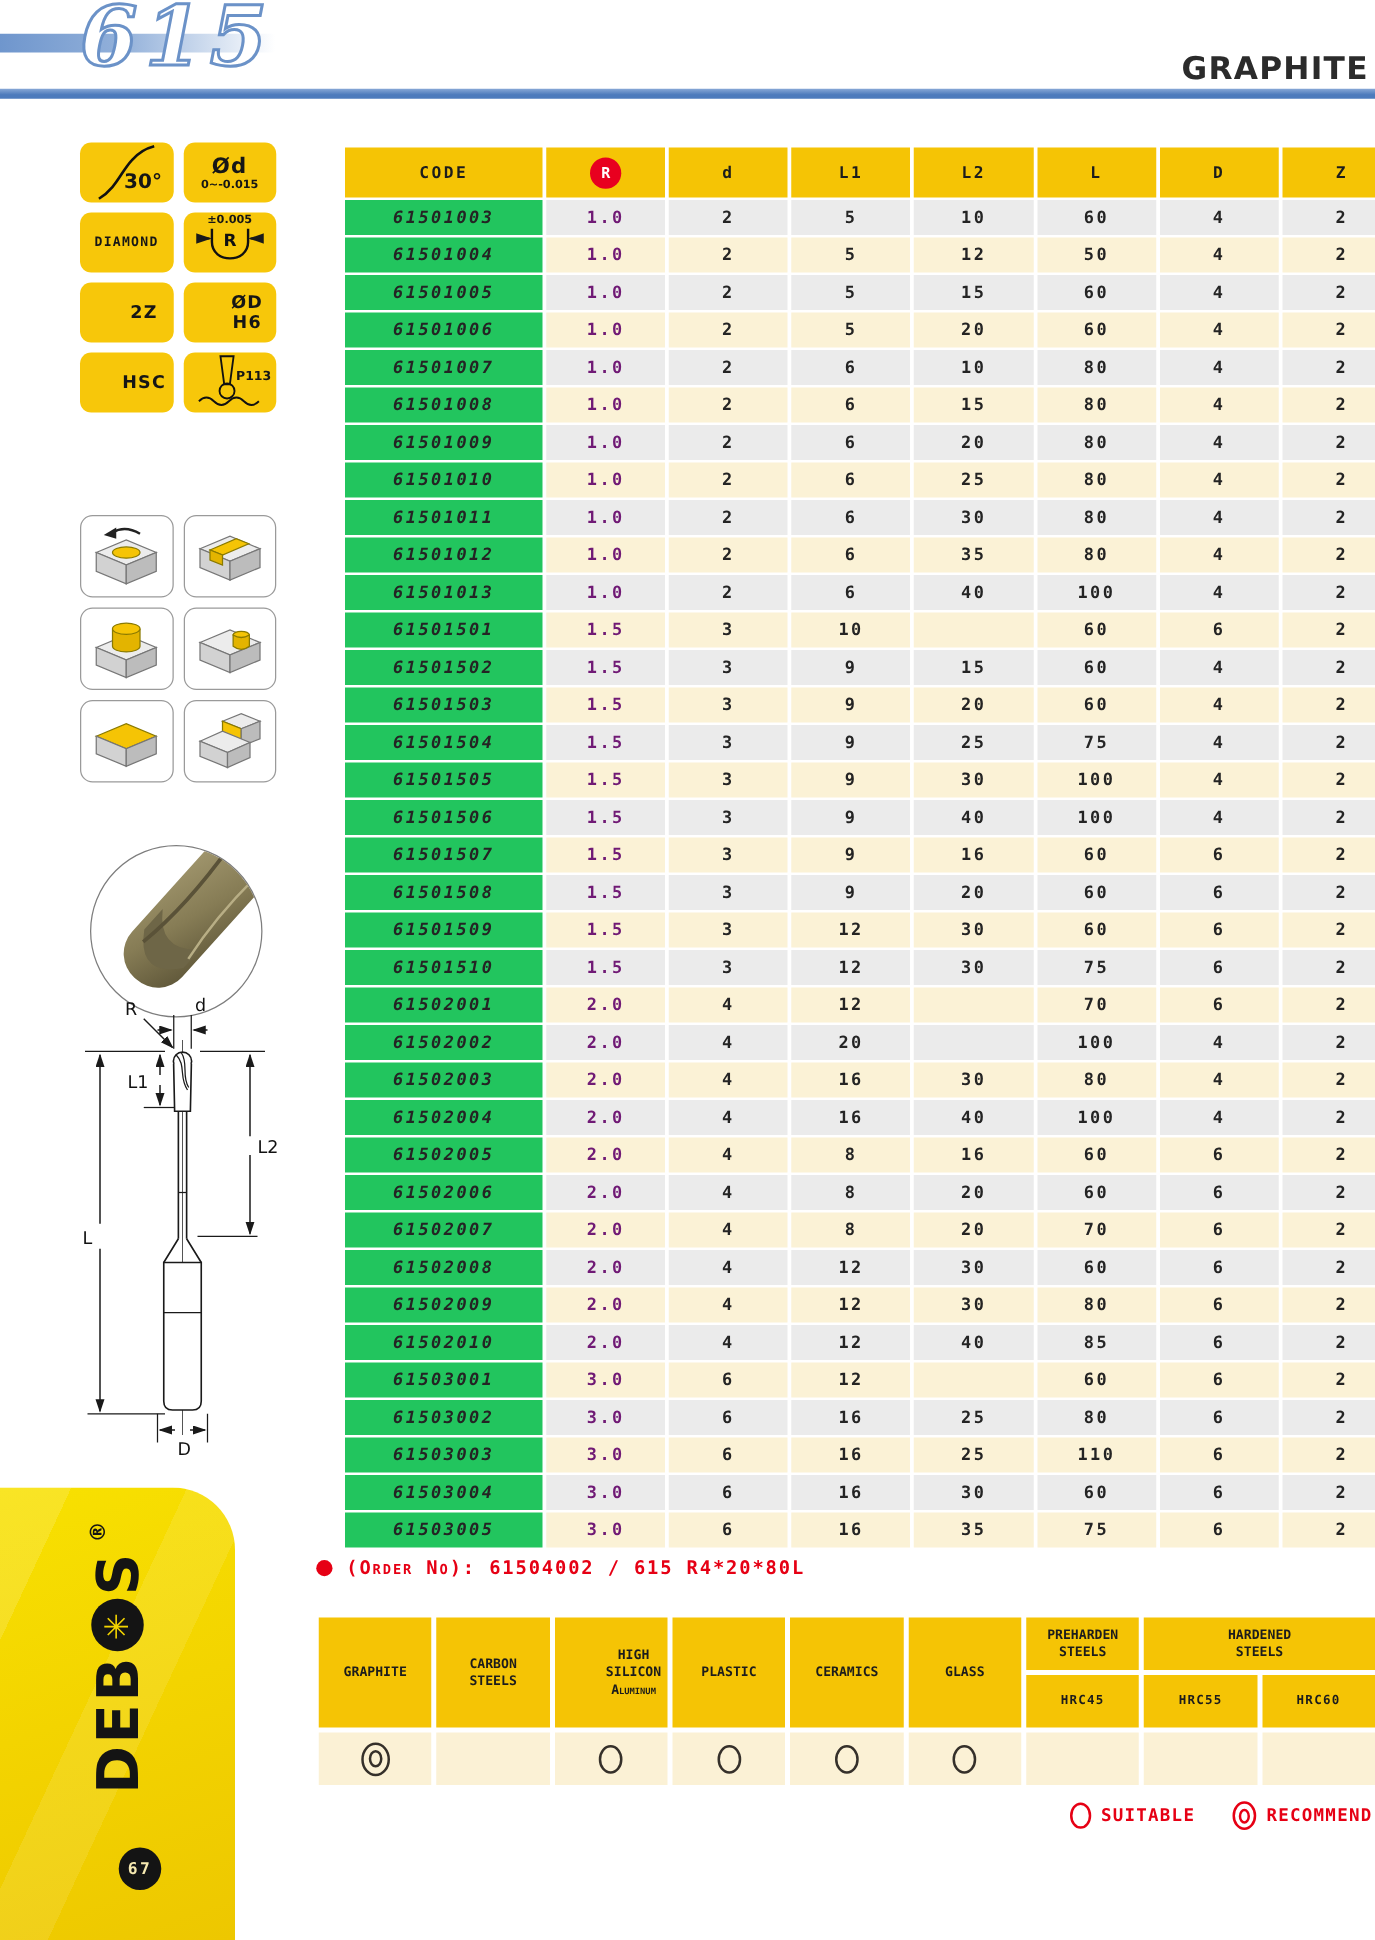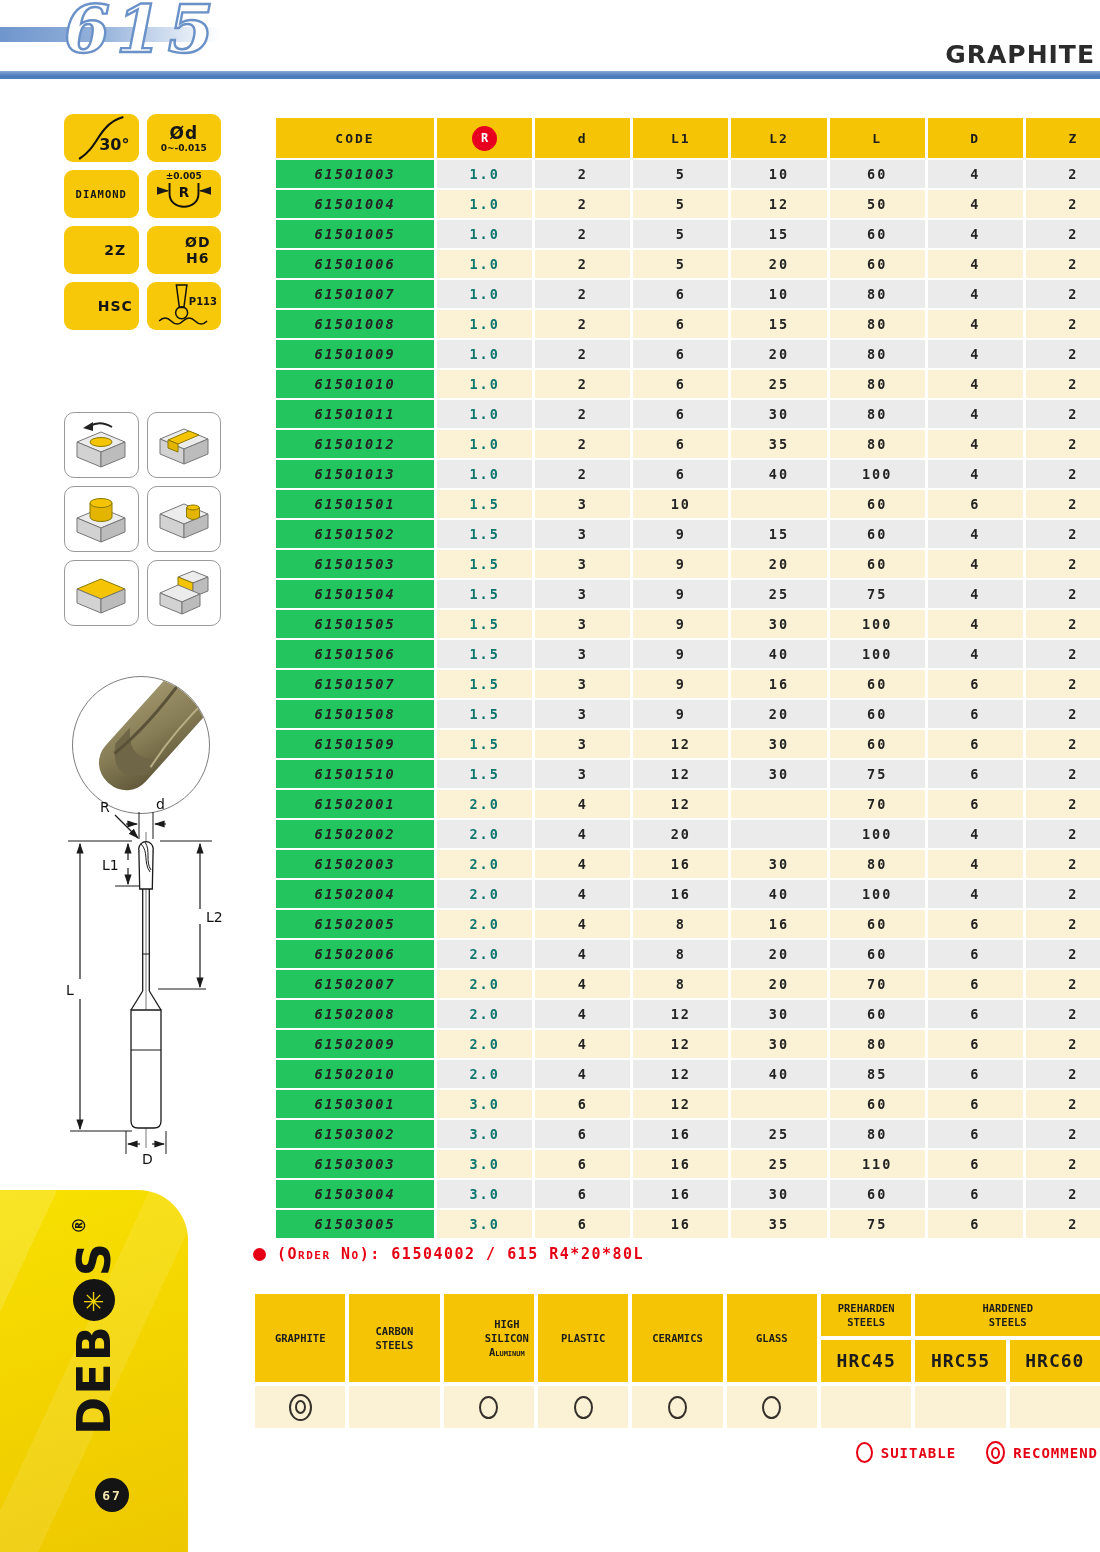--- a/index.html
+++ b/index.html
@@ -57,37 +57,37 @@
     font-family:"DejaVu Sans Mono","Liberation Mono",monospace;
     font-weight:bold;font-size:13px;letter-spacing:2px;color:#1c1c1c;}
   .r-circ{width:25px;height:25px;border-radius:50%;background:#E8001F;color:#fff;
     display:flex;align-items:center;justify-content:center;font-size:12px;letter-spacing:0;}
   .td{display:flex;align-items:center;justify-content:center;
     font-family:"DejaVu Sans Mono","Liberation Mono",monospace;
     font-weight:bold;font-size:13.5px;letter-spacing:2px;color:#242424;}
   .td.code{background:#22c55e;font-style:italic;}
   .td.ga{background:#EBEBEB;}
   .td.cr{background:#FBF2D6;}
-  .td.rv{color:#0f766e;}
+  .td.rv{color:#701a75;}
 
   
   .order{position:absolute;left:253px;top:1245px;display:flex;align-items:center;gap:11px;
     color:#E60014;font-weight:bold;}
   .order .dot{width:13px;height:13px;border-radius:50%;background:#E60014;}
   .order .txt{font-family:"DejaVu Sans Mono","Liberation Mono",monospace;
     font-variant:small-caps;font-size:15px;letter-spacing:1.5px;}
 
   
   .mats{position:absolute;left:255px;top:1294px;width:845px;
     display:grid;grid-template-columns:repeat(9,1fr);grid-template-rows:42px 42px 42px;gap:4px;}
   .mat-cell{background:#F5C405;display:flex;align-items:center;justify-content:center;
     text-align:center;font-family:"DejaVu Sans Mono","Liberation Mono",monospace;
     font-weight:bold;font-size:10.5px;line-height:1.35;letter-spacing:0;
     color:#1c1c1c;white-space:pre-line;font-variant:small-caps;}
-  .mat-cell.hrc{font-size:18px;letter-spacing:1px;}
+  .mat-cell.hrc{font-size:10px;letter-spacing:1px;}
   .mark-cell{background:#FBF1D5;display:flex;align-items:center;justify-content:center;}
   .mk-circle{width:15px;height:19px;border:2px solid #35302a;border-radius:50%;}
   .mk-dbl{width:19px;height:23px;border:2px solid #35302a;border-radius:50%;
     display:flex;align-items:center;justify-content:center;}
   .mk-dbl .in{width:7px;height:10px;border:2px solid #35302a;border-radius:50%;}
 
   
   .legend{position:absolute;right:2px;top:1441px;display:flex;gap:30px;align-items:center;
     color:#E60014;font-weight:bold;}
   .lg-item{display:flex;align-items:center;gap:8px;

